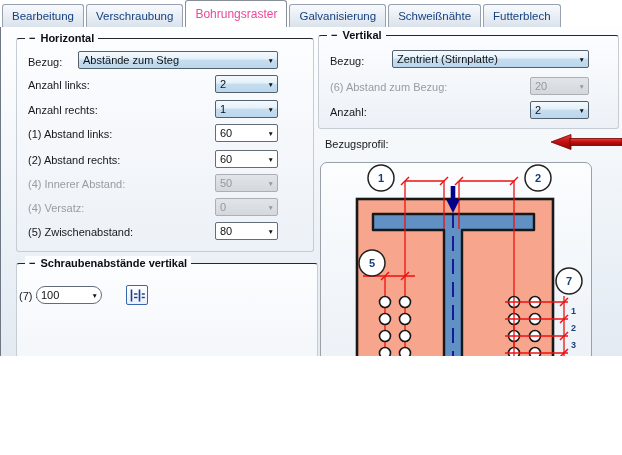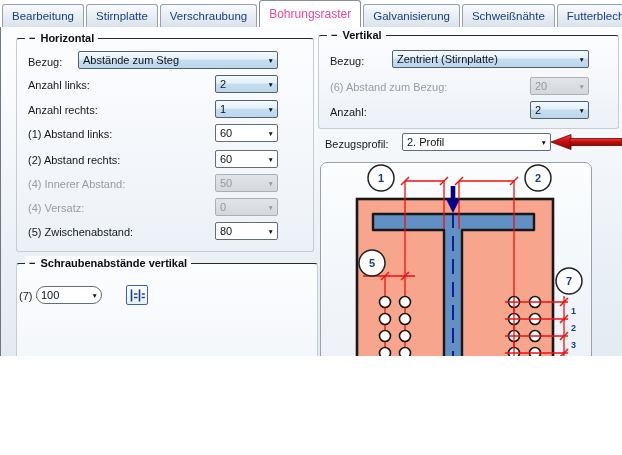--- a/index.html
+++ b/index.html
@@ -62,21 +62,20 @@
   }
   .redarrow{position:absolute;left:550px;top:133px;width:72px;height:18px;}
 </style>
 </head>
 <body>
 
 <div id="app">
 
   <div class="tabbar">
     <div class="tab">Bearbeitung</div>
-    <div class="tab">Stirnplatte</div>
     <div class="tab">Verschraubung</div>
     <div class="tab active">Bohrungsraster</div>
     <div class="tab">Galvanisierung</div>
     <div class="tab">Schweißnähte</div>
     <div class="tab">Futterblech</div>
   </div>
 
   <div class="content"></div>
 
   <div class="groupbox" style="left:16px;top:38px;width:296px;height:212px;">
@@ -176,24 +175,20 @@
       <span class="arr">▼</span>
   </div>
 
   <span class="lbl" style="left:330px;top:105px;">Anzahl:</span>
   <div class="combo blue" style="left:530px;top:101px;width:59px;">
     <span class="val">2</span>
       <span class="arr">▼</span>
   </div>
 
   <span class="lbl" style="left:325px;top:137px;">Bezugsprofil:</span>
-  <div class="combo white" style="left:402px;top:133px;width:149px;">
-    <span class="val">2. Profil</span>
-      <span class="arr">▼</span>
-  </div>
 
   <svg class="redarrow" viewBox="0 0 72 18">
     <defs>
       <linearGradient id="ag" x1="0" y1="0" x2="0" y2="1">
         <stop offset="0" stop-color="#E84040"></stop>
           <stop offset="0.45" stop-color="#C80F0F"></stop>
           <stop offset="1" stop-color="#8F0404"></stop>
       </linearGradient>
     </defs>
     <polygon points="1,9 21,1.5 21,16.5" fill="url(#ag)" stroke="#6E0000" stroke-width="0.8"></polygon>

